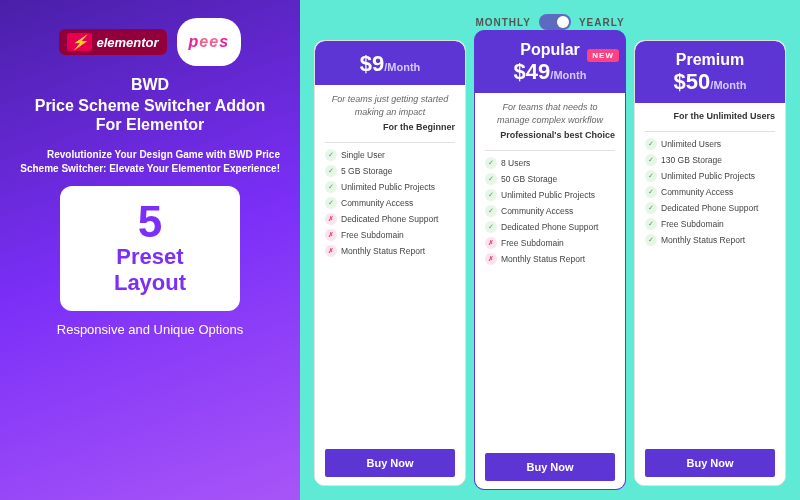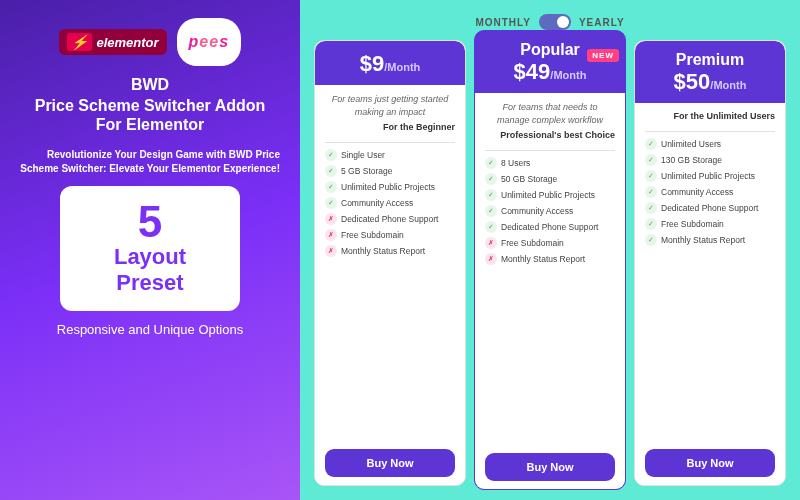--- a/index.html
+++ b/index.html
@@ -297,21 +297,21 @@
       color: #e91e63;
     }
 
     .buy-btn {
       display: block;
       width: 100%;
       padding: 8px;
       background: #5c35d4;
       color: #fff;
       border: none;
-      border-radius: 9px;
+      border-radius: 2px;
       font-size: 11px;
       font-weight: 700;
       cursor: pointer;
       text-align: center;
       margin-top: auto;
     }
 
     .divider-line {
       width: 100%;
       height: 1px;
@@ -332,22 +332,22 @@
       <span>p<span style="color:#f06292;">ee</span>s</span>
     </div>
   </div>
 
   <div class="bwd-title">BWD</div>
   <div class="addon-title">Price Scheme Switcher Addon For Elementor</div>
   <div class="tagline">Revolutionize Your Design Game with BWD Price Scheme Switcher: Elevate Your Elementor Experience!</div>
 
   <div class="preset-box">
     <div class="preset-number">5</div>
+    <div class="preset-text">Preset</div>
     <div class="preset-text">Layout</div>
-    <div class="preset-text">Preset</div>
   </div>
 
   <div class="responsive-text">Responsive and Unique Options</div>
 </div>
 
 <div class="right-panel">
   <div class="billing-toggle">
     <span class="billing-label">MONTHLY</span>
     <div class="toggle-switch">
       <div class="toggle-knob"></div>

